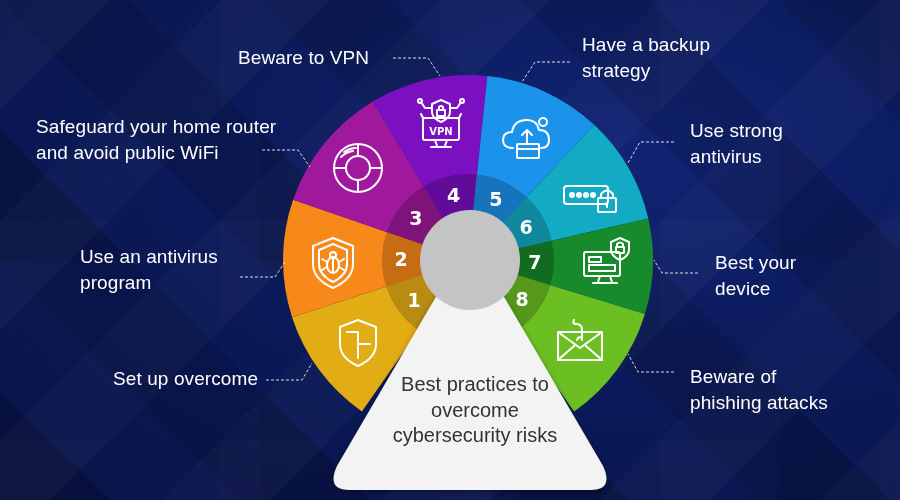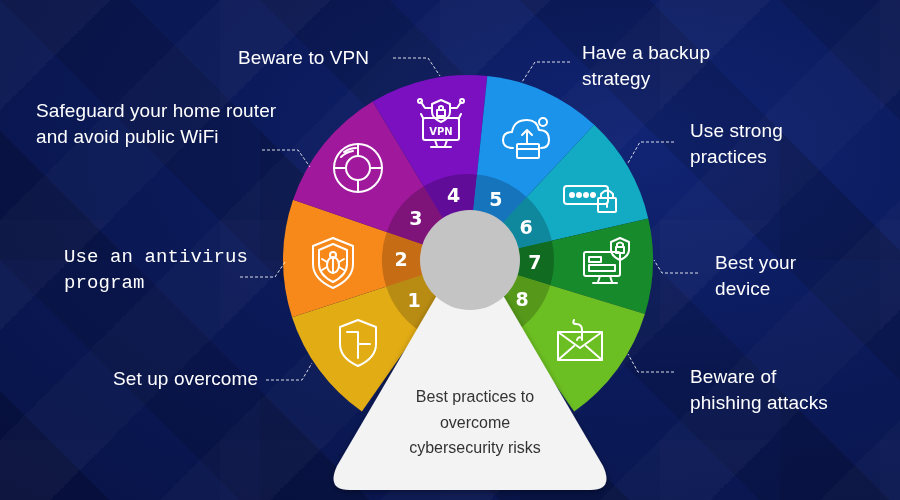--- a/index.html
+++ b/index.html
@@ -6,21 +6,21 @@
   body{width:900px;height:500px;overflow:hidden;position:relative;
     background:#0a1650;
     font-family:"Liberation Sans","DejaVu Sans",sans-serif;}
   .bg{position:absolute;inset:0;
     background:
       linear-gradient(135deg, rgba(255,255,255,0.03) 0 25%, transparent 25% 50%, rgba(255,255,255,0.02) 50% 75%, transparent 75%) 0 0/220px 220px,
       linear-gradient(45deg, rgba(0,0,0,0.18) 0 25%, transparent 25% 50%, rgba(0,0,0,0.12) 50% 75%, transparent 75%) 0 0/260px 260px,
       radial-gradient(ellipse at 70% 30%, #112474 0%, #0b1a5a 45%, #081347 100%);}
   svg.wheel{position:absolute;left:0;top:0;}
   .label{position:absolute;color:#ffffff;font-size:19px;line-height:26px;white-space:pre-line;letter-spacing:0.1px;}
-  .center-text{position:absolute;left:370px;top:384px;width:210px;text-align:center;color:#333333;font-size:16px;line-height:25.5px;white-space:pre-line;}
+  .center-text{position:absolute;left:370px;top:372px;width:210px;text-align:center;color:#333333;font-size:20px;line-height:25.5px;white-space:pre-line;}
   .num{font-family:"DejaVu Sans","Liberation Sans",sans-serif;font-weight:bold;font-size:19px;fill:#ffffff;}
 </style>
 </head>
 <body>
 
 <div class="bg"></div>
 
 <svg class="wheel" width="900" height="500" viewBox="0 0 900 500">
   <defs>
     <filter id="sh" x="-20%" y="-20%" width="140%" height="140%">
@@ -135,29 +135,29 @@
     <path d="M240,277 L275,277 L285,262"></path>
     <path d="M266,380 L302,380 L312,363"></path>
     <path d="M570,62 L535,62 L522,82"></path>
     <path d="M674,142 L640,142 L628,163"></path>
     <path d="M698,273 L662,273 L654,260"></path>
     <path d="M674,372 L638,372 L628,354"></path>
   </g>
 </svg>
 
 <div class="label" style="left:238px;top:45px;">Beware to VPN</div>
-<div class="label" style="left:36px;top:98px;">Safeguard your home router
+<div class="label" style="left:36px;top:114px;">Safeguard your home router
 and avoid public WiFi</div>
-<div class="label" style="left:64px;top:244px;font-family:Liberation Mono, monospace;">Use an antivirus
+<div class="label" style="left:80px;top:244px;">Use an antivirus
 program</div>
 <div class="label" style="left:113px;top:366px;">Set up overcome</div>
-<div class="label" style="left:582px;top:32px;margin-top:8px;">Have a backup
+<div class="label" style="left:582px;top:32px;">Have a backup
 strategy</div>
 <div class="label" style="left:690px;top:118px;">Use strong
-practices</div>
+antivirus</div>
 <div class="label" style="left:715px;top:250px;">Best your
 device</div>
 <div class="label" style="left:690px;top:364px;">Beware of
 phishing attacks</div>
 
 <div class="center-text">Best practices to
 overcome
 cybersecurity risks</div>
 
 </body></html>

